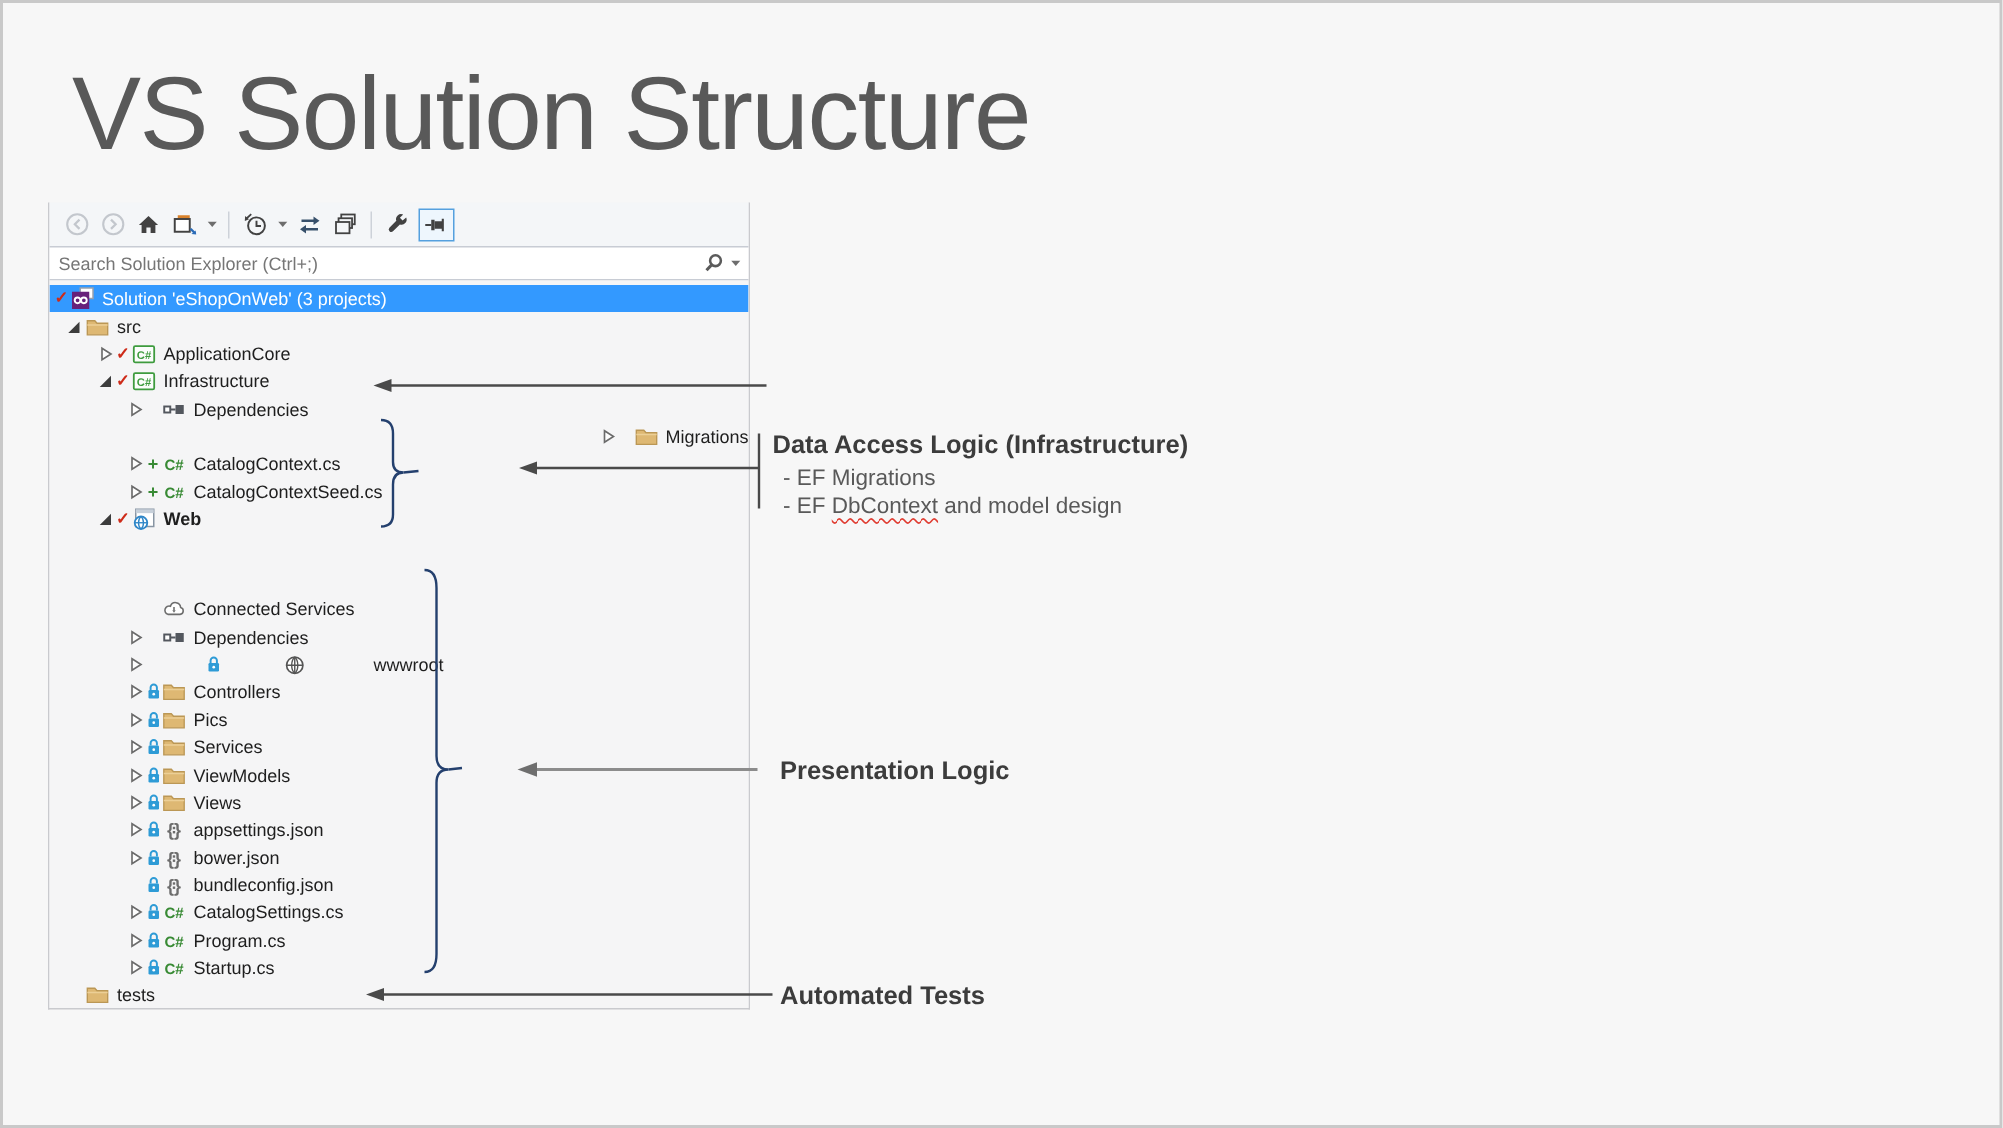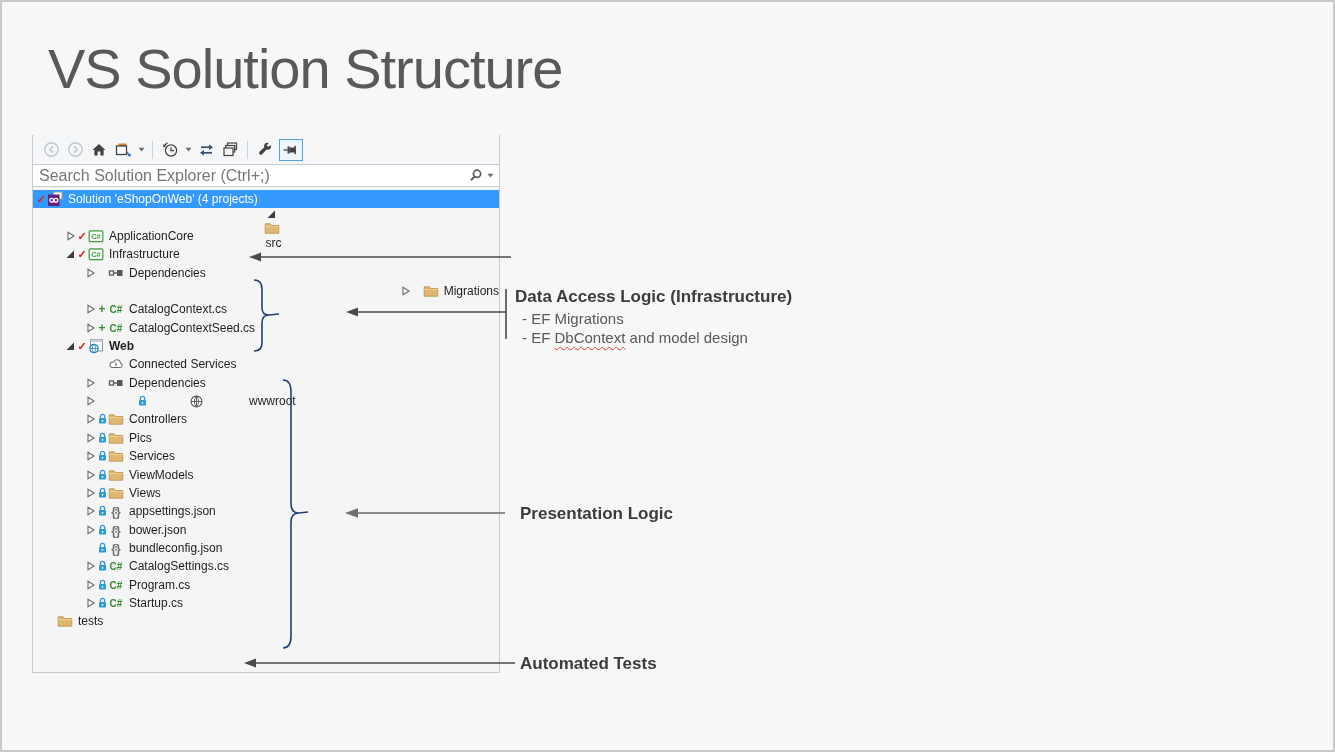--- a/index.html
+++ b/index.html
@@ -5,21 +5,21 @@
   * { margin:0; padding:0; box-sizing:border-box; }
   html,body { background:#e9e9e9; }
   #slide {
     position:relative; width:1335px; height:752px;
     background:#f7f7f7; border:2px solid #c9c9c9;
     font-family:"Liberation Sans", sans-serif; overflow:hidden;
   }
   
   #slide-title {
     position:absolute; left:46px; top:34px;
-    font-size:56px; font-weight:200; color:#595959; letter-spacing:-1px;
+    font-size:69px; font-weight:200; color:#595959; letter-spacing:-1px;
   }
   
   #panel {
     position:absolute; left:30px; top:133px; width:468px; height:538px;
     background:#f5f5f6; border:1px solid #c9cace; border-top:none;
     display:flex; flex-direction:column;
   }
   #titlebar {
     height:19px; background:#2b8ad9; display:flex; align-items:center;
     color:#fff; flex:0 0 auto;
@@ -43,21 +43,21 @@
   .tsep { width:1px; height:18px; background:#cdd2d9; margin:0 5px; }
   .pinbox { width:24px; height:22px; border:1px solid #55a0de; background:#eef6fd;
     display:flex; align-items:center; justify-content:center; margin-left:2px; }
   
   #searchrow {
     height:23px; background:#ffffff; border:1px solid #c8ccd4; border-left:none; border-right:none;
     display:flex; align-items:center; flex:0 0 auto;
   }
   #search-input {
     flex:1; border:none; outline:none; background:transparent;
-    font-family:"Liberation Sans", sans-serif; font-size:16px; color:#767676;
+    font-family:"Liberation Sans", sans-serif; font-size:12px; color:#767676;
     padding-left:6px;
   }
   #search-input::placeholder { color:#767676; opacity:1; }
   #searchrow .sicons { display:flex; align-items:center; padding-right:5px; }
   
   #tree { flex:1; padding-top:3px; overflow:hidden; background:#f5f5f6; }
   .trow { height:18.36px; display:flex; align-items:center;
     font-size:12px; color:#1e1e1e; white-space:nowrap; cursor:default; }
   .trow.selected { background:#3399ff; color:#ffffff; }
   .trow .exp { width:13px; flex:0 0 auto; display:flex; align-items:center; justify-content:center; }
@@ -183,23 +183,23 @@
             <span class="check">✓</span>
           </span>
           <span class="ticn">
             <svg width="16" height="16" viewBox="0 0 16 16">
               <rect x="6.5" y="1" width="8.5" height="7" fill="#ffffff" stroke="#9aa2ad" stroke-width="1"></rect>
               <rect x="1" y="3.5" width="11.5" height="11.5" fill="#68217a"></rect>
               <circle cx="4.7" cy="9.2" r="1.9" fill="none" stroke="#ffffff" stroke-width="1.3"></circle>
               <circle cx="8.9" cy="9.2" r="1.9" fill="none" stroke="#ffffff" stroke-width="1.3"></circle>
             </svg>
           </span>
-          <span class="lbl">Solution 'eShopOnWeb' (4 projects)</span>
-        </div>
-        <div class="trow" style="padding-left: 10px; flex-direction: column;">
+          <span class="lbl">Solution 'eShopOnWeb' (3 projects)</span>
+        </div>
+        <div class="trow" style="padding-left: 10px;">
           <span class="exp">
             <svg width="11" height="12" viewBox="0 0 11 12">
               <polygon points="9,2.5 9,10 1.5,10" fill="#3c3c3c"></polygon>
             </svg>
           </span>
           <span class="ticn">
             <svg width="16" height="16" viewBox="0 0 16 16">
               <path d="M1.2,13.2 V3.8 H6.2 L7.7,5.5 H14.8 V13.2 Z" fill="#deb873" stroke="#bb9755" stroke-width="0.9"></path>
               <path d="M1.2,6.6 H14.8" stroke="#eccf96" stroke-width="1"></path>
             </svg>
@@ -316,21 +316,21 @@
             <svg width="16" height="16" viewBox="0 0 16 16">
               <rect x="2.5" y="1.5" width="12" height="11.5" fill="#ffffff" stroke="#8895a3" stroke-width="1"></rect>
               <rect x="2.5" y="1.5" width="12" height="2.6" fill="#c7d0da"></rect>
               <circle cx="6" cy="10.5" r="4.2" fill="#ffffff" stroke="#2e86c8" stroke-width="1.2"></circle>
               <line x1="1.8" y1="10.5" x2="10.2" y2="10.5" stroke="#2e86c8" stroke-width="0.9"></line>
               <path d="M6,6.3 C8.2,8 8.2,13 6,14.7 M6,6.3 C3.8,8 3.8,13 6,14.7" fill="none" stroke="#2e86c8" stroke-width="0.9"></path>
             </svg>
           </span>
           <span class="lbl bold">Web</span>
         </div>
-        <div class="trow" style="padding-left: 51px;">
+        <div class="trow" style="padding-left: 51px; margin-top: 42px;">
           <span class="exp"></span>
           <span class="aux"></span>
           <span class="ticn">
             <svg width="17" height="16" viewBox="0 0 17 16">
               <path d="M4.2,11.8 h8.6 a2.5,2.5 0 0 0 0.4,-4.9 a3.7,3.7 0 0 0 -7.2,-0.9 a2.9,2.9 0 0 0 -1.8,5.8 z" fill="#ffffff" stroke="#6d6d6d" stroke-width="1.1"></path>
               <line x1="8.5" y1="6.5" x2="8.5" y2="9" stroke="#6d6d6d" stroke-width="1.1"></line>
               <polygon points="7.3,8.8 9.7,8.8 8.5,10.6" fill="#6d6d6d"></polygon>
             </svg>
           </span>
           <span class="lbl">Connected Services</span>

